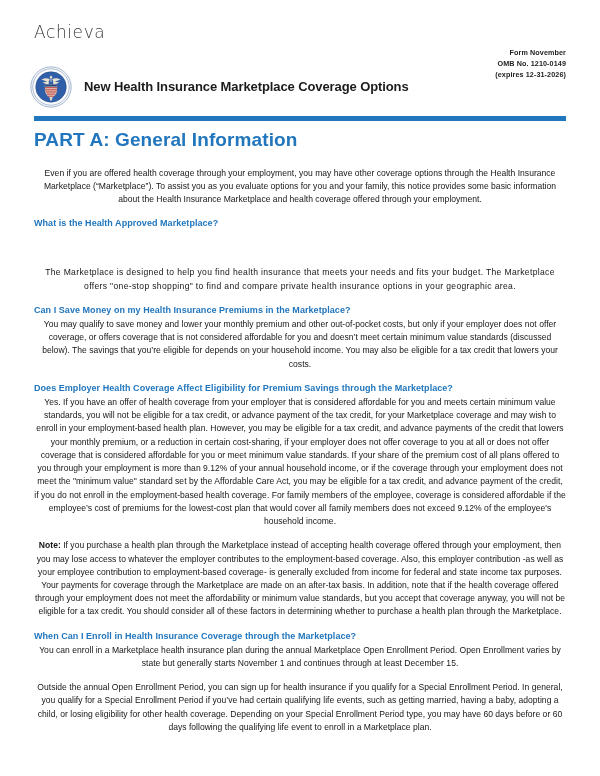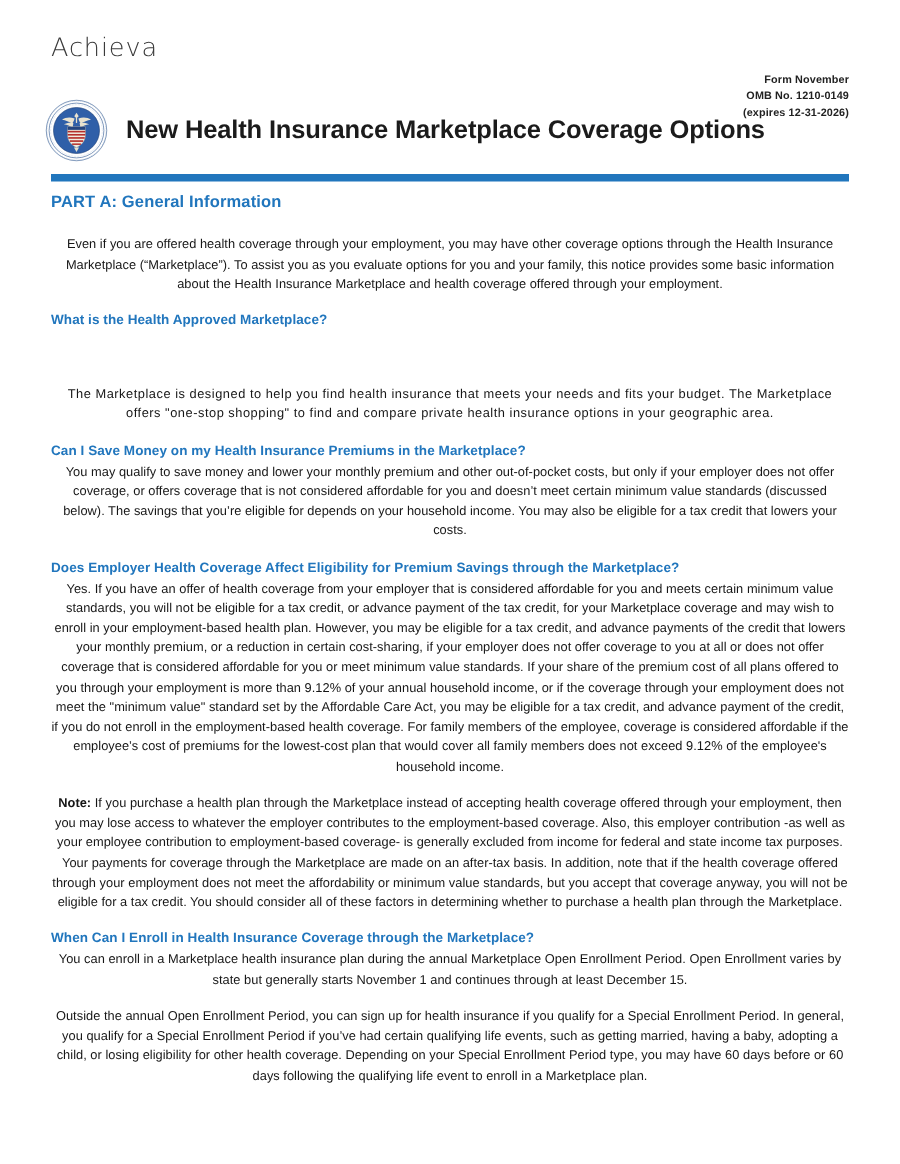--- a/index.html
+++ b/index.html
@@ -63,21 +63,21 @@
   .seal {
     position: relative;
     width: 42px;
     height: 42px;
     flex: 0 0 42px;
   }
   .seal svg { display: block; width: 42px; height: 42px; }
 
   .doc-title {
     font-family: "Liberation Sans", sans-serif;
-    font-size: 17px;
+    font-size: 13px;
     font-weight: bold;
     color: #1b1b1b;
     line-height: 1.42;
     letter-spacing: -0.1px;
   }
   .doc-title .line { display: block; }
 
   
   .blue-rule {
     position: absolute;
@@ -90,21 +90,21 @@
 
   
   .content {
     position: absolute;
     left: 34px;
     top: 128px;
     width: 532px;
   }
   .part-heading {
     font-family: "Liberation Sans", sans-serif;
-    font-size: 11px;
+    font-size: 19px;
     font-weight: bold;
     color: #2176bd;
     letter-spacing: 0.1px;
     margin: 0 0 14px 0;
     line-height: 1.3;
   }
   .sub-heading {
     font-family: "Liberation Sans", sans-serif;
     font-size: 9px;
     font-weight: bold;

